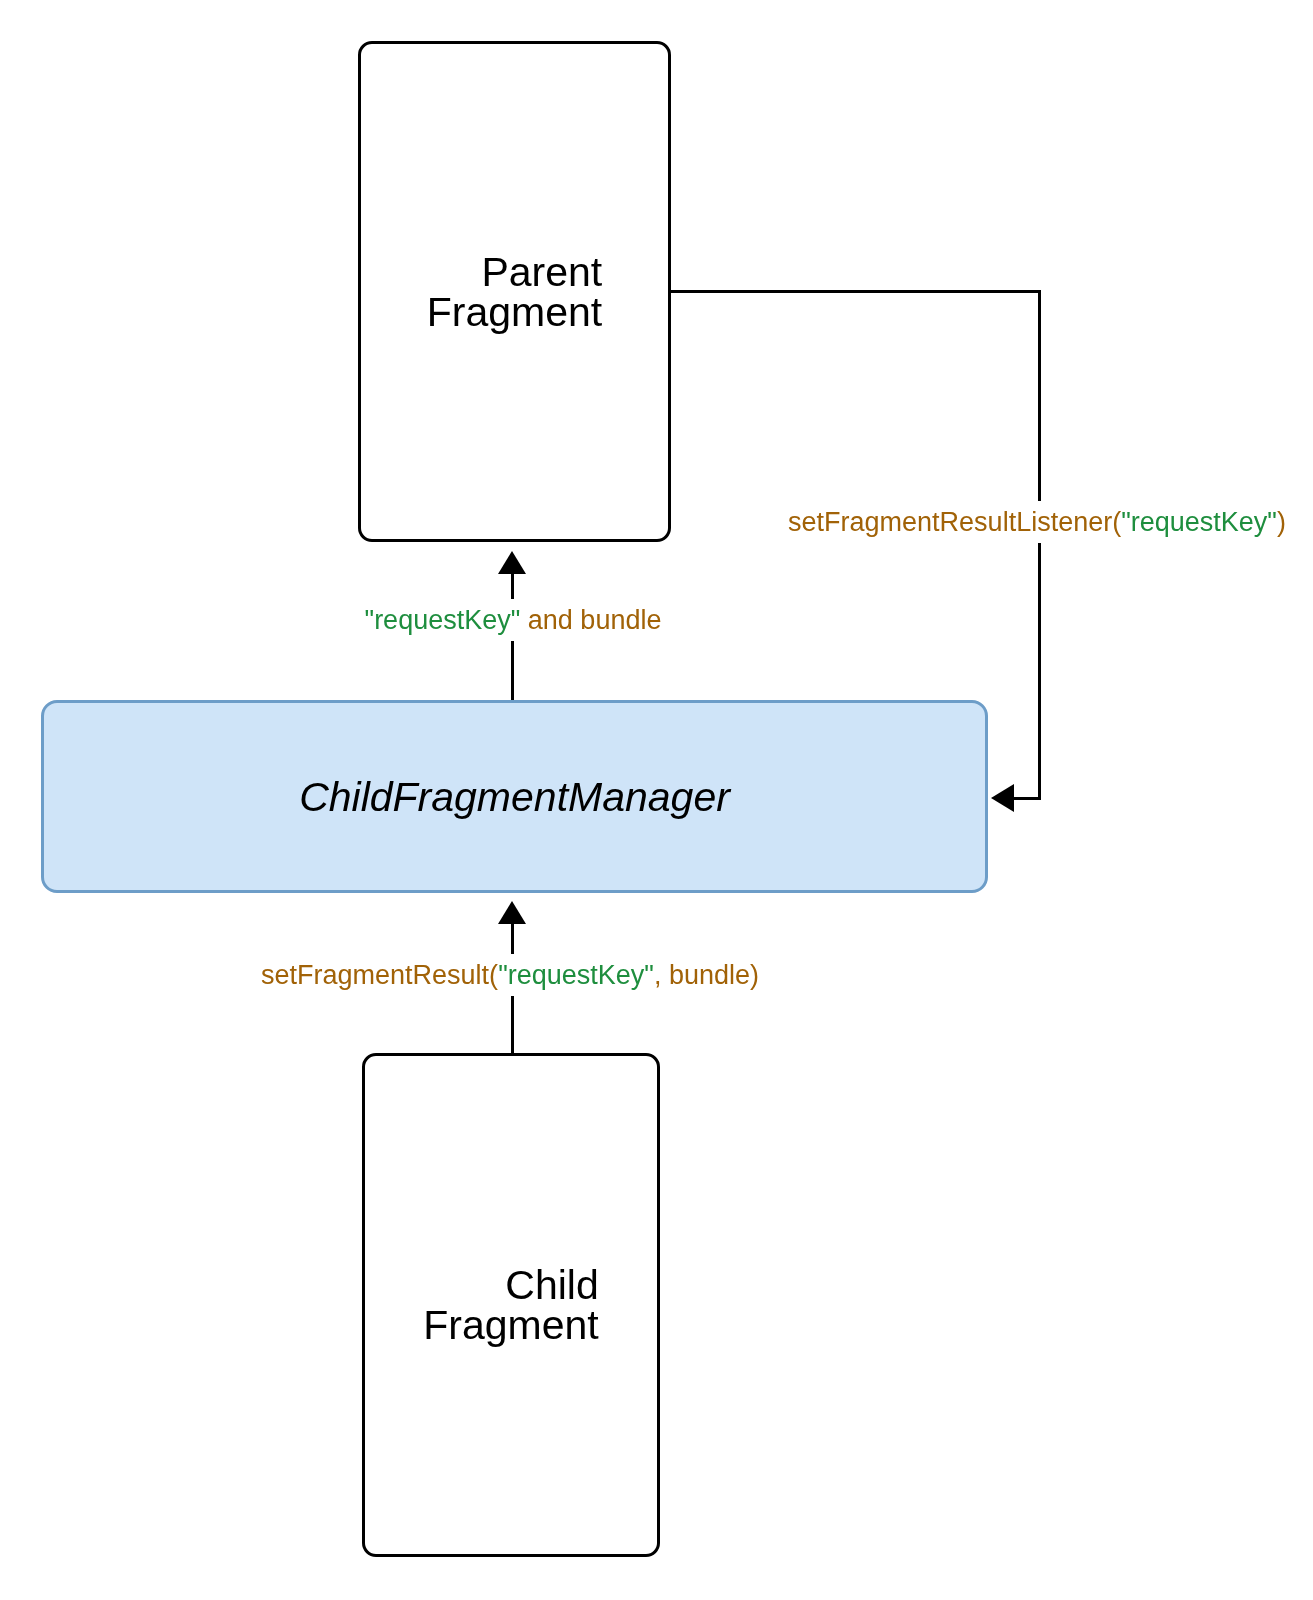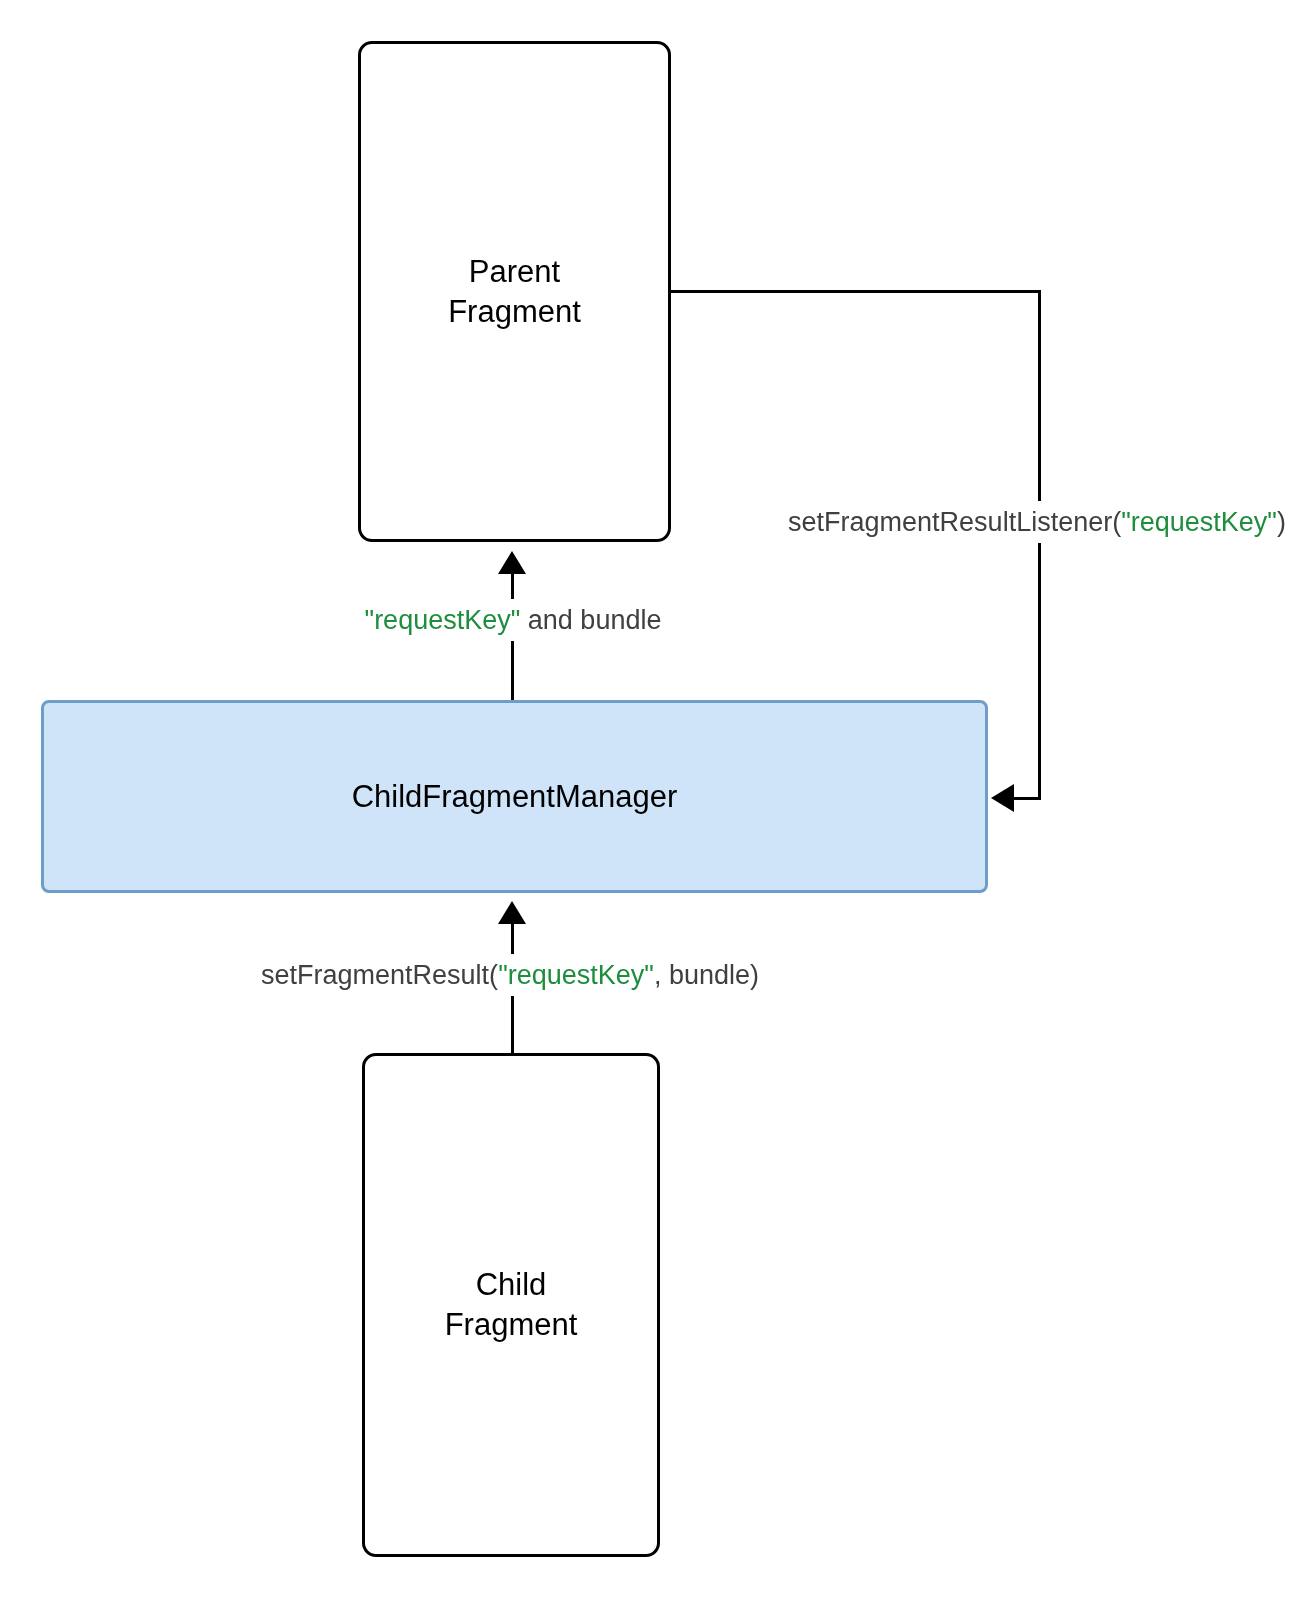--- a/index.html
+++ b/index.html
@@ -21,27 +21,29 @@
     text-align: center;
   }
   .white-box {
     background: #ffffff;
     border: 3px solid #000000;
     border-radius: 14px;
   }
   .blue-box {
     background: var(--box_blue_fill, #cfe4f8);
     border: 3px solid var(--box_blue_border, #6d9dc8);
-    border-radius: 8px;
+    border-radius: 16px;
+    font-style: italic;
   }
   .box-title {
-    font-size: 31px;
+    font-size: 41px;
     line-height: 40px;
     white-space: pre-line;
     color: #000;
+    text-align: right;
   }
   .line {
     position: absolute;
     background: #000000;
   }
   .arrowhead-up {
     position: absolute;
     width: 0; height: 0;
     border-left: 14px solid transparent;
     border-right: 14px solid transparent;
@@ -56,21 +58,21 @@
   }
   .edge-label {
     position: absolute;
     transform: translate(-50%, -50%);
     background: #ffffff;
     padding: 5px 10px;
     font-size: 27px;
     line-height: 32px;
     white-space: nowrap;
   }
-  .t-black { color: #404040; margin-top: 20px; }
+  .t-black { color: #a16207; margin-top: 20px; }
   .t-green { color: var(--code_green, #1e8e3e); }
 </style>
 </head>
 <body>
 
 <div class="canvas">
 
   <div class="box white-box" style="left:358px; top:41px; width:313px; height:501px;">
     <div class="box-title">Parent
 Fragment</div>

